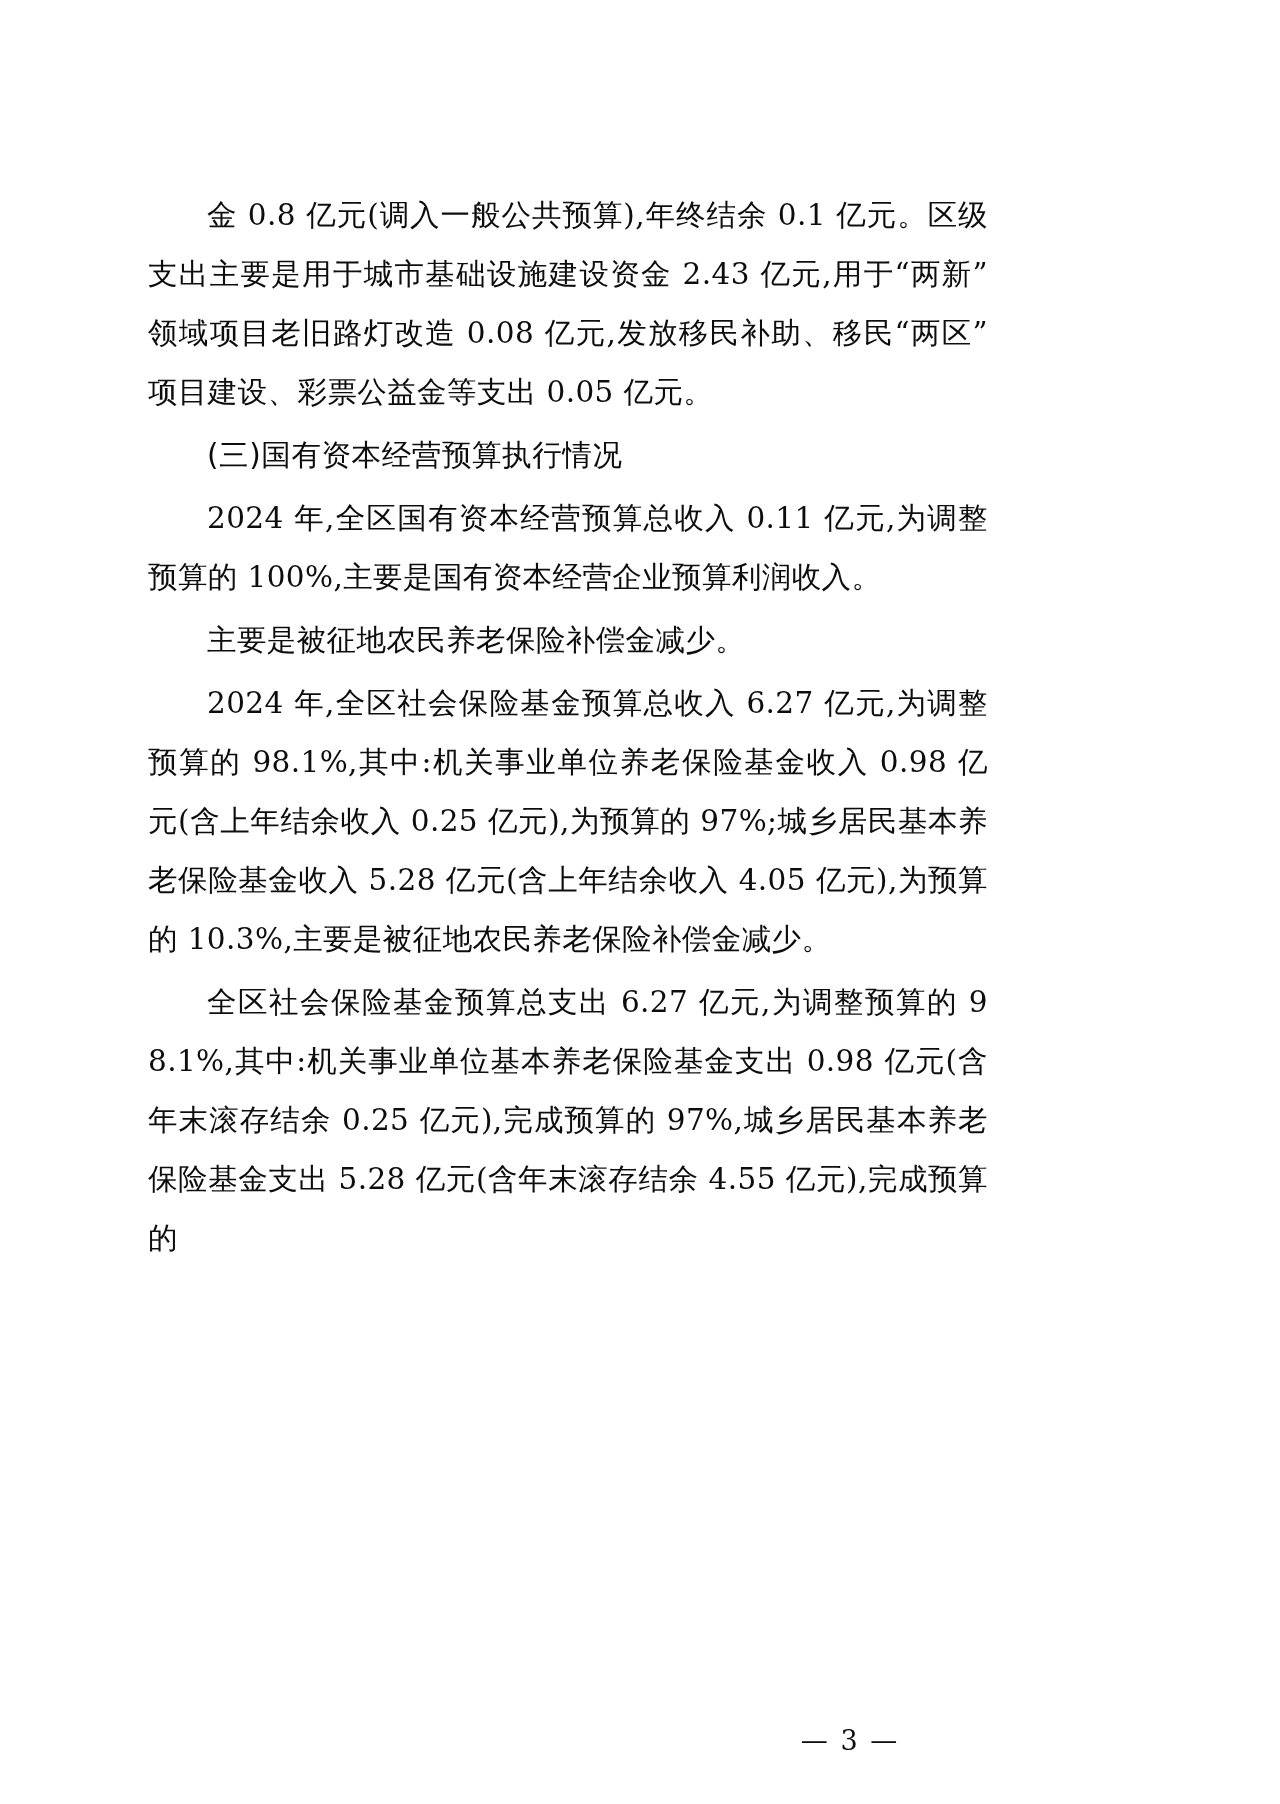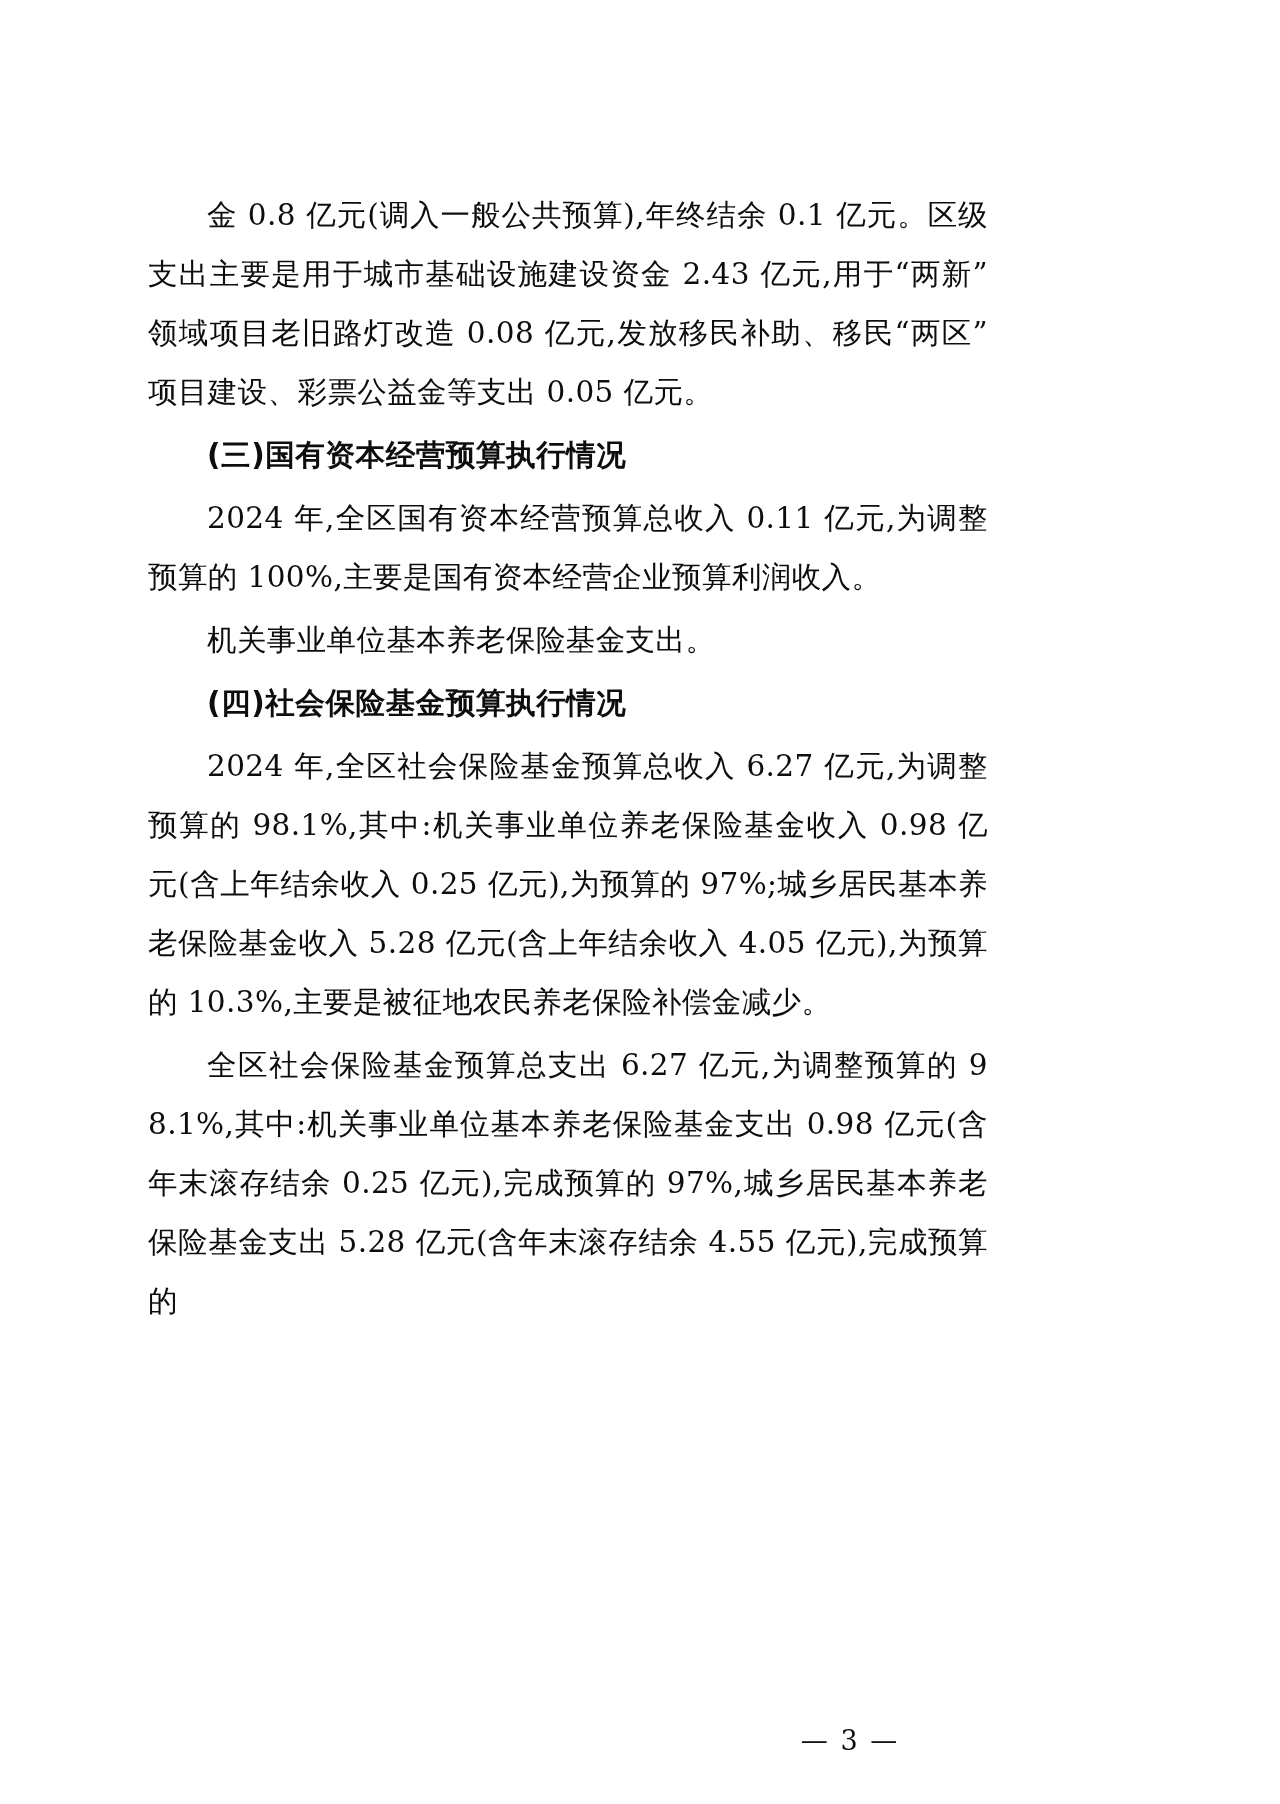--- a/index.html
+++ b/index.html
@@ -32,21 +32,21 @@
     text-align: justify;
     text-justify: inter-ideograph;
     letter-spacing: 0.4px;
     word-break: break-all;
   }
   p.indent {
     text-indent: 2em;
   }
   p.heading {
     text-indent: 2em;
-    font-weight: bold;
+    font-weight: normal;
     font-family: "DejaVu Sans", "Liberation Sans", sans-serif;
     letter-spacing: 0.6px;
   }
   .page-number {
     position: absolute;
     left: 0;
     right: 0;
     bottom: 64px;
     text-align: center;
     font-size: 27px;
@@ -60,22 +60,21 @@
 </style>
 </head>
 <body>
 
 <div class="page">
 
   <div class="content">
     <p class="indent">金 0.8 亿元(调入一般公共预算),年终结余 0.1 亿元。区级支出主要是用于城市基础设施建设资金 2.43 亿元,用于“两新”领域项目老旧路灯改造 0.08 亿元,发放移民补助、移民“两区”项目建设、彩票公益金等支出 0.05 亿元。</p>
     <p class="heading">(三)国有资本经营预算执行情况</p>
     <p class="indent">2024 年,全区国有资本经营预算总收入 0.11 亿元,为调整预算的 100%,主要是国有资本经营企业预算利润收入。</p>
-    <p class="indent">机关事业单位基本养老保险基金支出。</p>
-    <p class="heading">(四)社会保险基金预算执行情况</p>
+    <p class="indent">主要是被征地农民养老保险补偿金减少。</p>
     <p class="indent">2024 年,全区社会保险基金预算总收入 6.27 亿元,为调整预算的 98.1%,其中:机关事业单位养老保险基金收入 0.98 亿元(含上年结余收入 0.25 亿元),为预算的 97%;城乡居民基本养老保险基金收入 5.28 亿元(含上年结余收入 4.05 亿元),为预算的 10.3%,主要是被征地农民养老保险补偿金减少。</p>
     <p class="indent">全区社会保险基金预算总支出 6.27 亿元,为调整预算的 98.1%,其中:机关事业单位基本养老保险基金支出 0.98 亿元(含年末滚存结余 0.25 亿元),完成预算的 97%,城乡居民基本养老保险基金支出 5.28 亿元(含年末滚存结余 4.55 亿元),完成预算的</p>
   </div>
 
   <div class="page-number">
     <span class="pn-inner">— 3 —</span>
   </div>
 
 </div>
 

